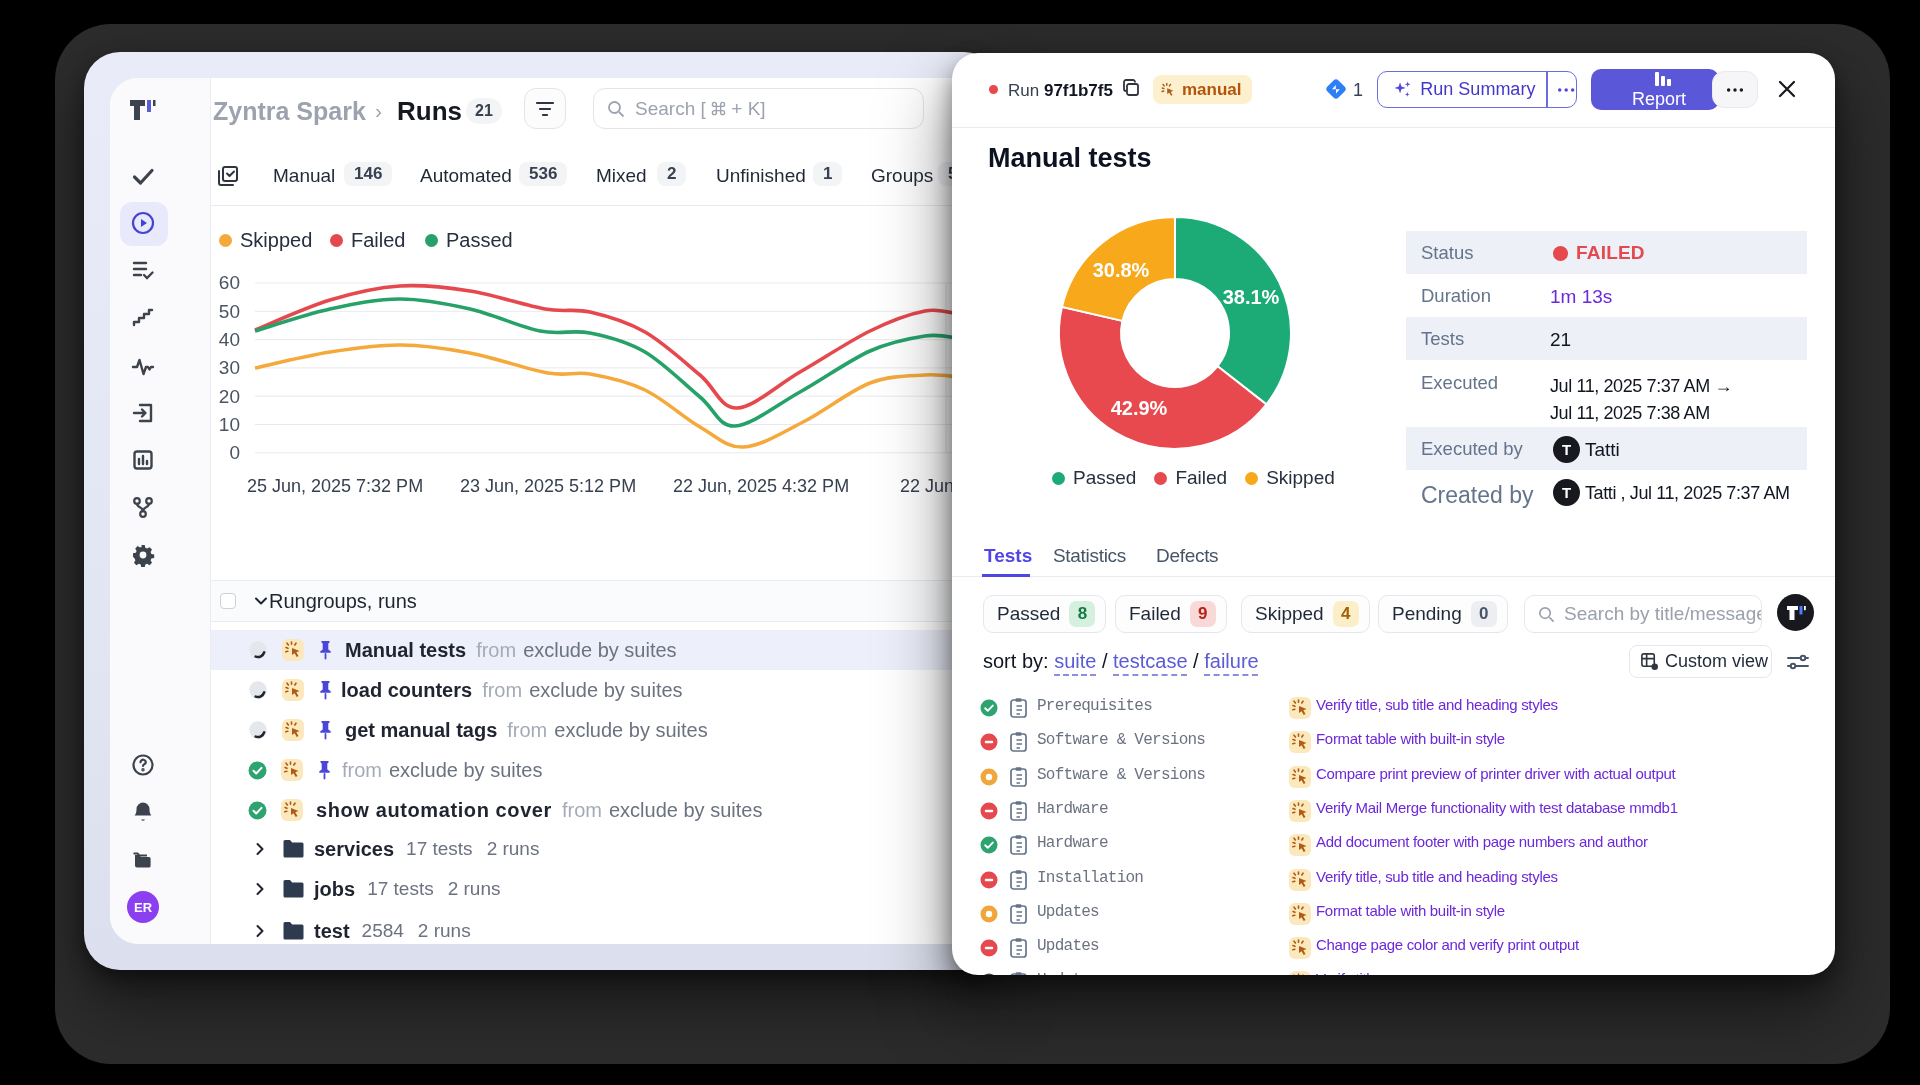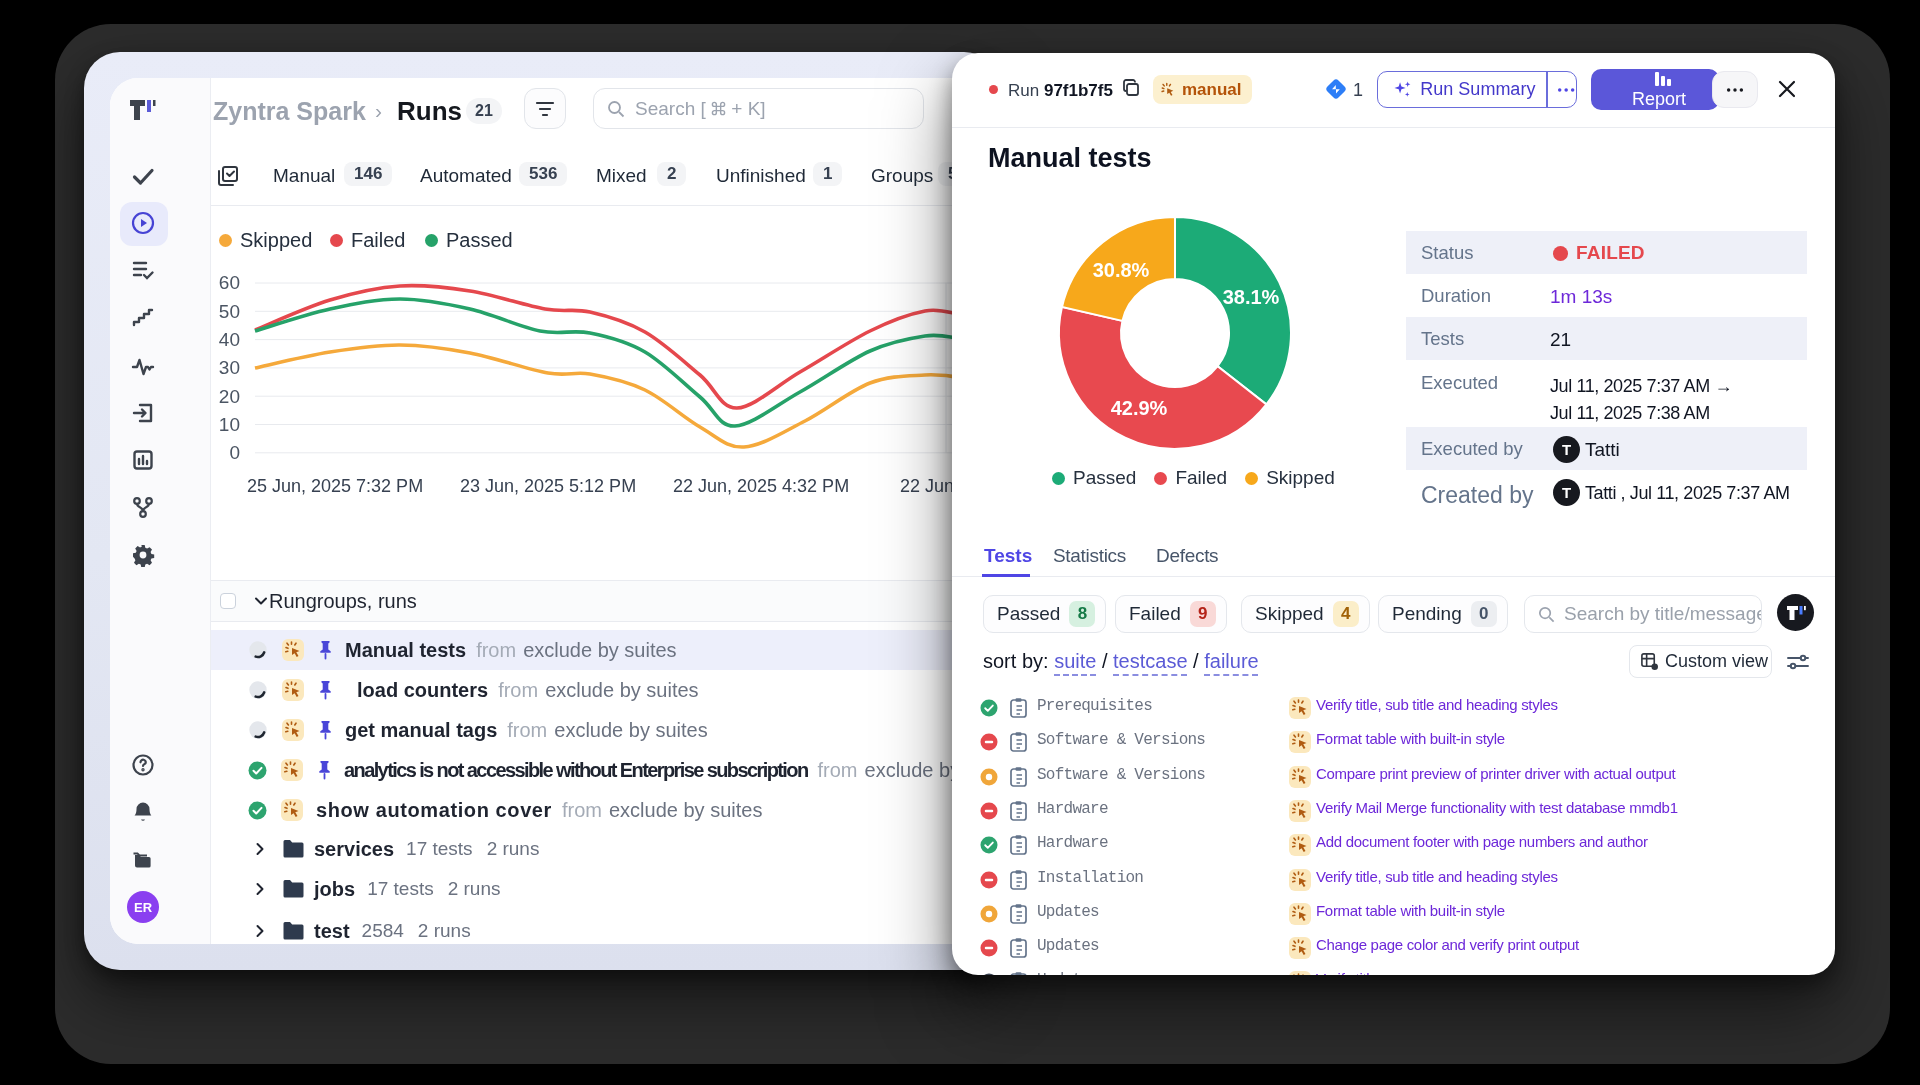--- a/index.html
+++ b/index.html
@@ -204,21 +204,21 @@
       <path d="M15.2 11.4 A6.6 6.6 0 0 1 6.7 15.6" stroke="#1f2630" stroke-width="2.6" fill="none" stroke-linecap="round"></path>
     </svg>
   <span class="emoji" style="margin-left:15px;"><svg width="22" height="22" viewBox="0 0 22 22" stroke="#b05c12" stroke-width="1.6" stroke-linecap="round">
         <path d="M5 4.2l1.4 1.8M9.5 3v2.2M14 4.2l-1.2 1.8M4 8.5l2 .8M3.8 12.8l2-.5"></path>
         <path d="M10 9l7.5 3-3.2 1.3 2.2 3.7-1.8 1-2.1-3.7L10 16z" fill="#b05c12" stroke="none"></path>
       </svg></span>
   <svg style="margin-left:14px;" width="15" height="21" viewBox="0 0 15 21">
       <path d="M3.5 1h8v1.6l-1.2.9v6l2.4 1.7v1.6H2.3v-1.6l2.4-1.7v-6l-1.2-.9z" fill="#4a46d8"></path>
       <rect x="6.6" y="13" width="1.8" height="6.5" rx="0.9" fill="#4a46d8"></rect>
     </svg>
-  <span class="rtitle" style="margin-left:24px;">load counters</span>
+  <span class="rtitle" style="margin-left:8px;">load counters</span>
     <span class="rfrom">from</span>
     <span class="rsuite">exclude by suites</span>
 </div>
 <div class="abs row" style="top:710px;">
   <svg style="margin-left:38px;" width="18" height="18" viewBox="0 0 18 18">
       <circle cx="9" cy="9" r="8.7" fill="#e4e7ec"></circle>
       <path d="M15.2 11.4 A6.6 6.6 0 0 1 6.7 15.6" stroke="#1f2630" stroke-width="2.6" fill="none" stroke-linecap="round"></path>
     </svg>
   <span class="emoji" style="margin-left:15px;"><svg width="22" height="22" viewBox="0 0 22 22" stroke="#b05c12" stroke-width="1.6" stroke-linecap="round">
         <path d="M5 4.2l1.4 1.8M9.5 3v2.2M14 4.2l-1.2 1.8M4 8.5l2 .8M3.8 12.8l2-.5"></path>
@@ -238,21 +238,20 @@
       <path d="M5.5 9.8l2.7 2.7 5.3-5.6" stroke="#fff" stroke-width="2" fill="none" stroke-linecap="round" stroke-linejoin="round"></path>
     </svg>
   <span class="emoji" style="margin-left:14px;"><svg width="22" height="22" viewBox="0 0 22 22" stroke="#b05c12" stroke-width="1.6" stroke-linecap="round">
         <path d="M5 4.2l1.4 1.8M9.5 3v2.2M14 4.2l-1.2 1.8M4 8.5l2 .8M3.8 12.8l2-.5"></path>
         <path d="M10 9l7.5 3-3.2 1.3 2.2 3.7-1.8 1-2.1-3.7L10 16z" fill="#b05c12" stroke="none"></path>
       </svg></span>
   <svg style="margin-left:14px;" width="15" height="21" viewBox="0 0 15 21">
       <path d="M3.5 1h8v1.6l-1.2.9v6l2.4 1.7v1.6H2.3v-1.6l2.4-1.7v-6l-1.2-.9z" fill="#4a46d8"></path>
       <rect x="6.6" y="13" width="1.8" height="6.5" rx="0.9" fill="#4a46d8"></rect>
     </svg>
-  <span class="rtitle" style="margin-left:12px; letter-spacing:-1.6px;">analytics is not accessible without Enterprise subscription</span>
     <span class="rfrom">from</span>
     <span class="rsuite">exclude by suites</span>
 </div>
 <div class="abs row" style="top:790px;">
   <svg style="margin-left:37px;" width="19" height="19" viewBox="0 0 19 19">
       <circle cx="9.5" cy="9.5" r="9" fill="#2da46f"></circle>
       <path d="M5.5 9.8l2.7 2.7 5.3-5.6" stroke="#fff" stroke-width="2" fill="none" stroke-linecap="round" stroke-linejoin="round"></path>
     </svg>
   <span class="emoji" style="margin-left:14px;"><svg width="22" height="22" viewBox="0 0 22 22" stroke="#b05c12" stroke-width="1.6" stroke-linecap="round">
         <path d="M5 4.2l1.4 1.8M9.5 3v2.2M14 4.2l-1.2 1.8M4 8.5l2 .8M3.8 12.8l2-.5"></path>

